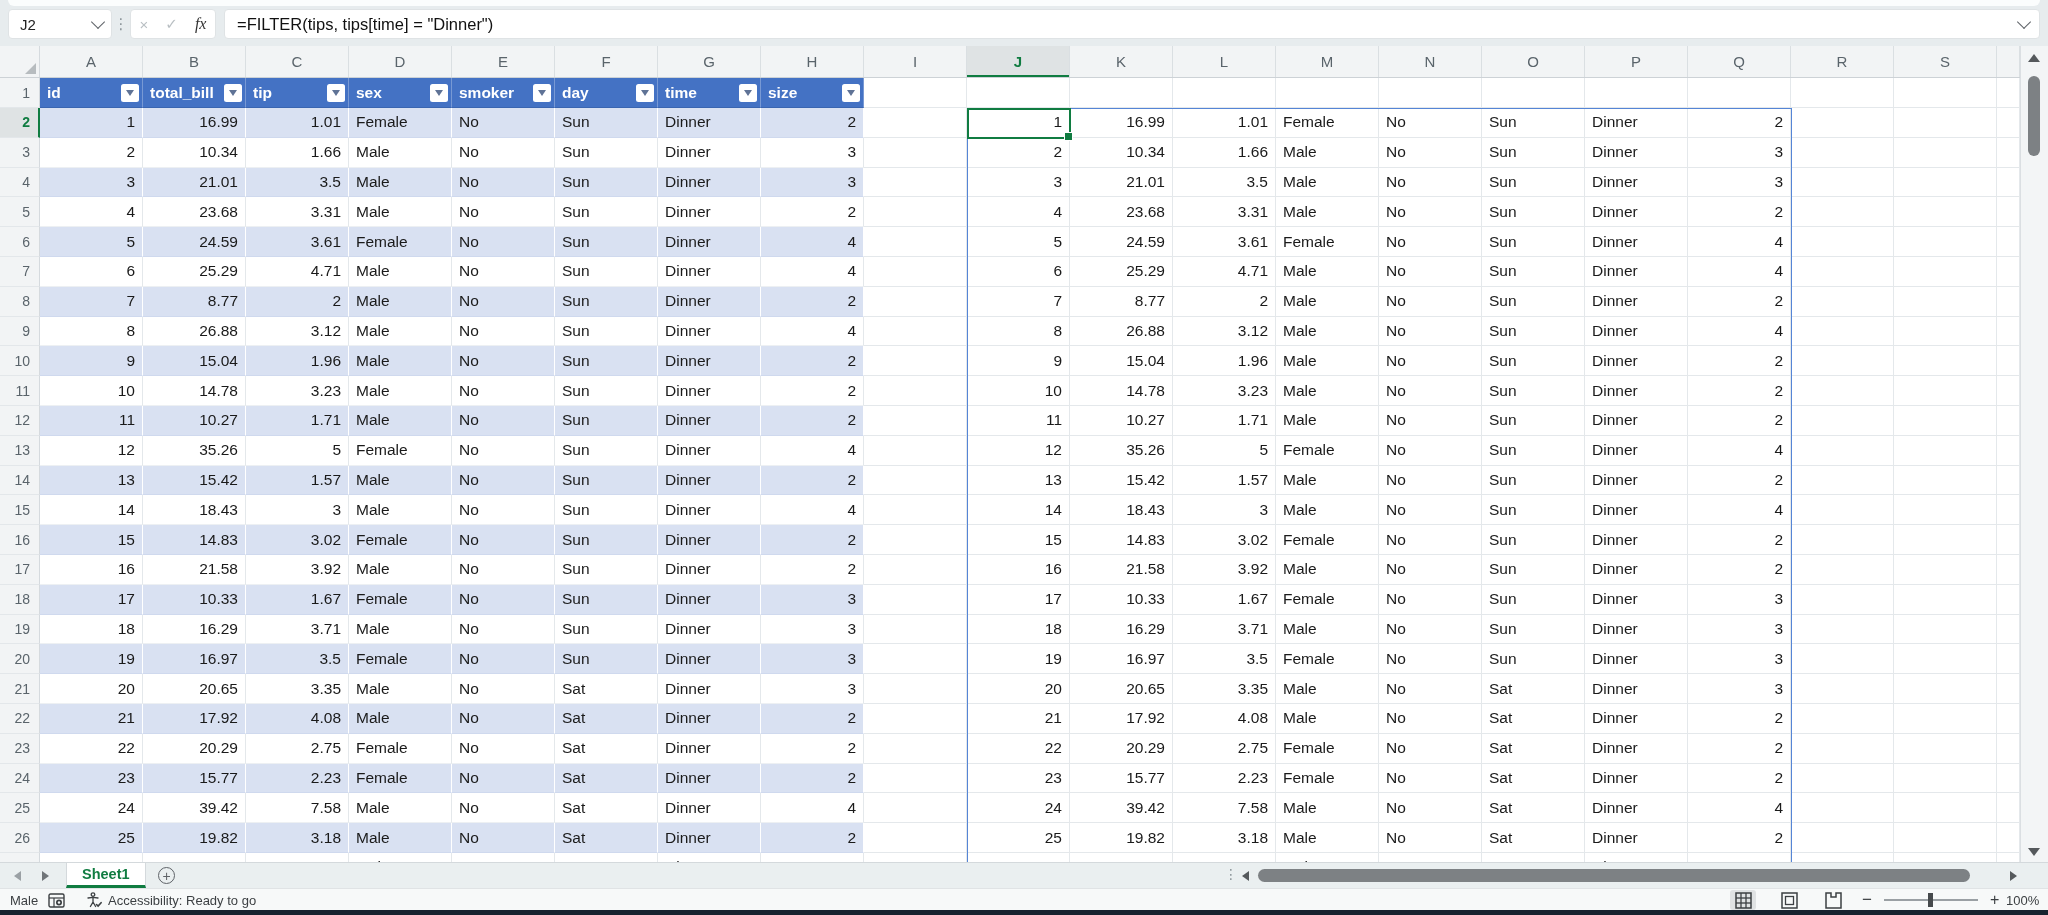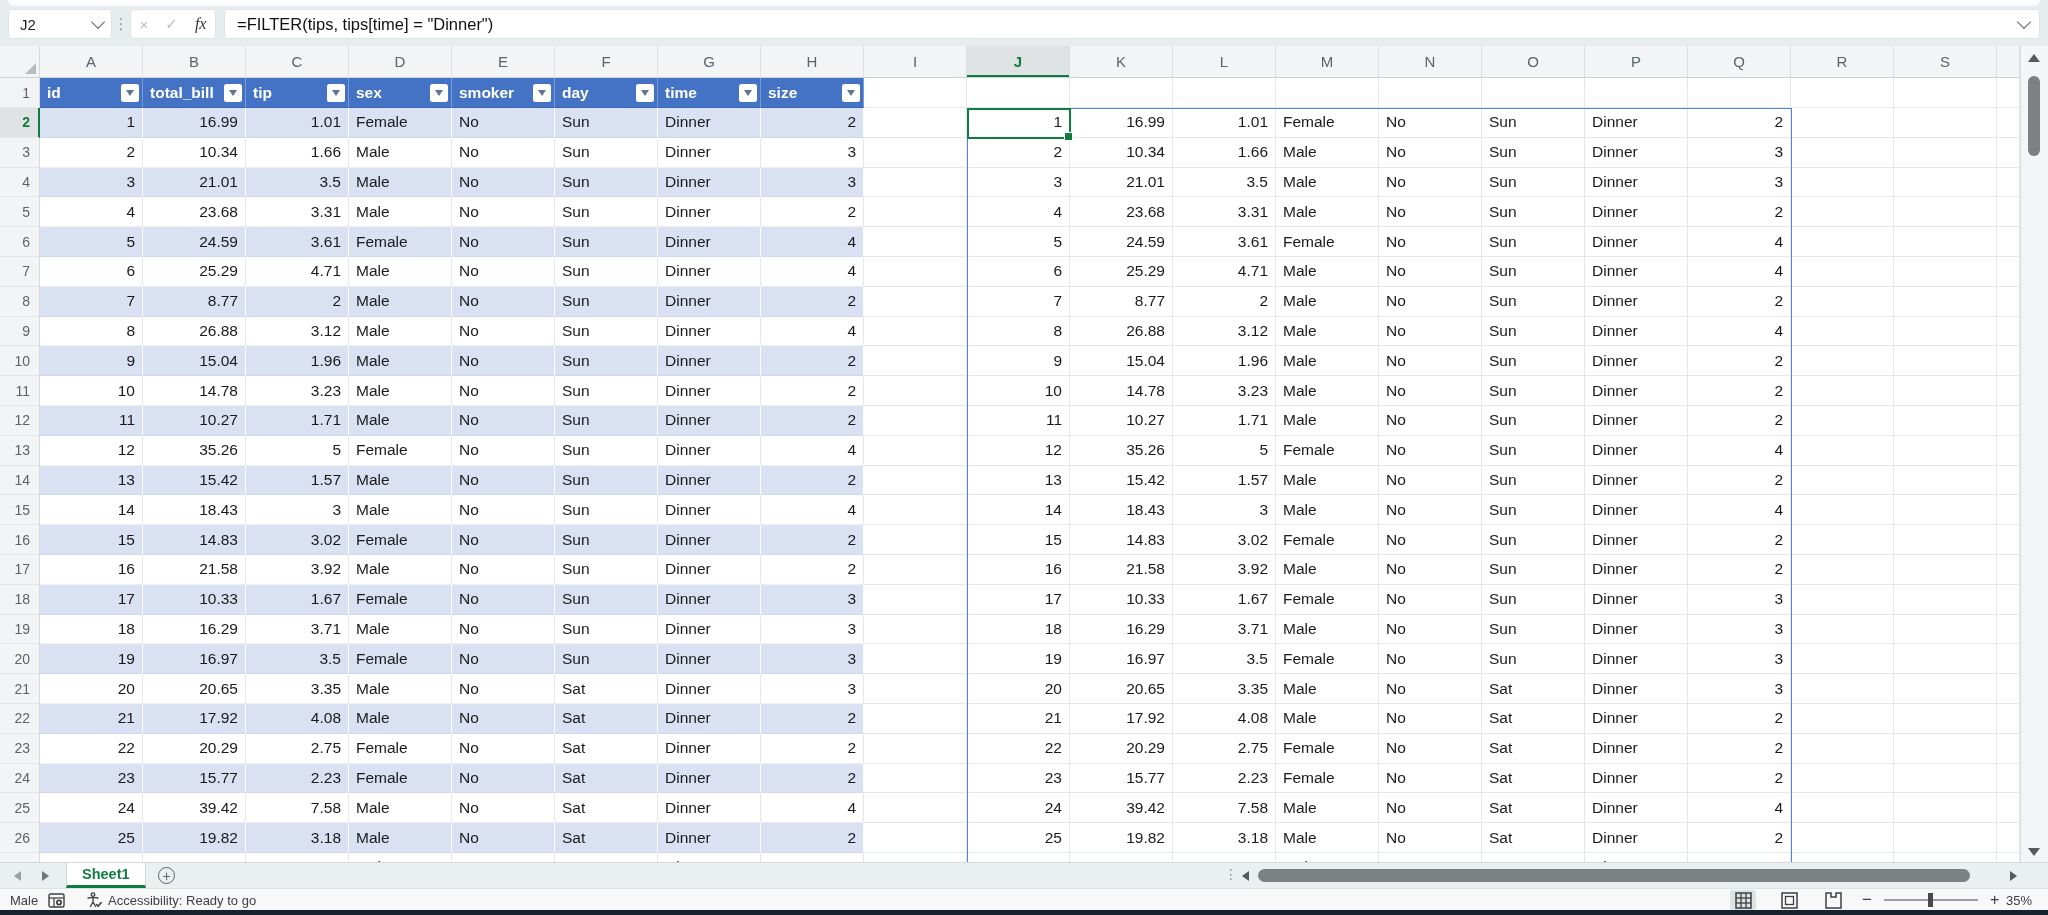--- a/index.html
+++ b/index.html
@@ -851,17 +851,17 @@
     </div>
     <div class="view-btn" style="left:1820px;">
       <svg width="17" height="17" viewBox="0 0 17 17">
         <path d="M1 1 L6 1 L6 5 L11 5 L11 1 L16 1 L16 16 L1 16 Z" fill="none" stroke="#3c4043" stroke-width="1.5"></path>
       </svg>
     </div>
     <div class="sb zoom-minus">−</div>
     <div class="zoom-track"></div>
     <div class="zoom-handle"></div>
     <div class="sb zoom-plus">+</div>
-    <div class="sb zoom-label">35%</div>
+    <div class="sb zoom-label">100%</div>
   </div>
 
   <div class="bottom-strip"></div>
 </div>
 
 </body></html>

